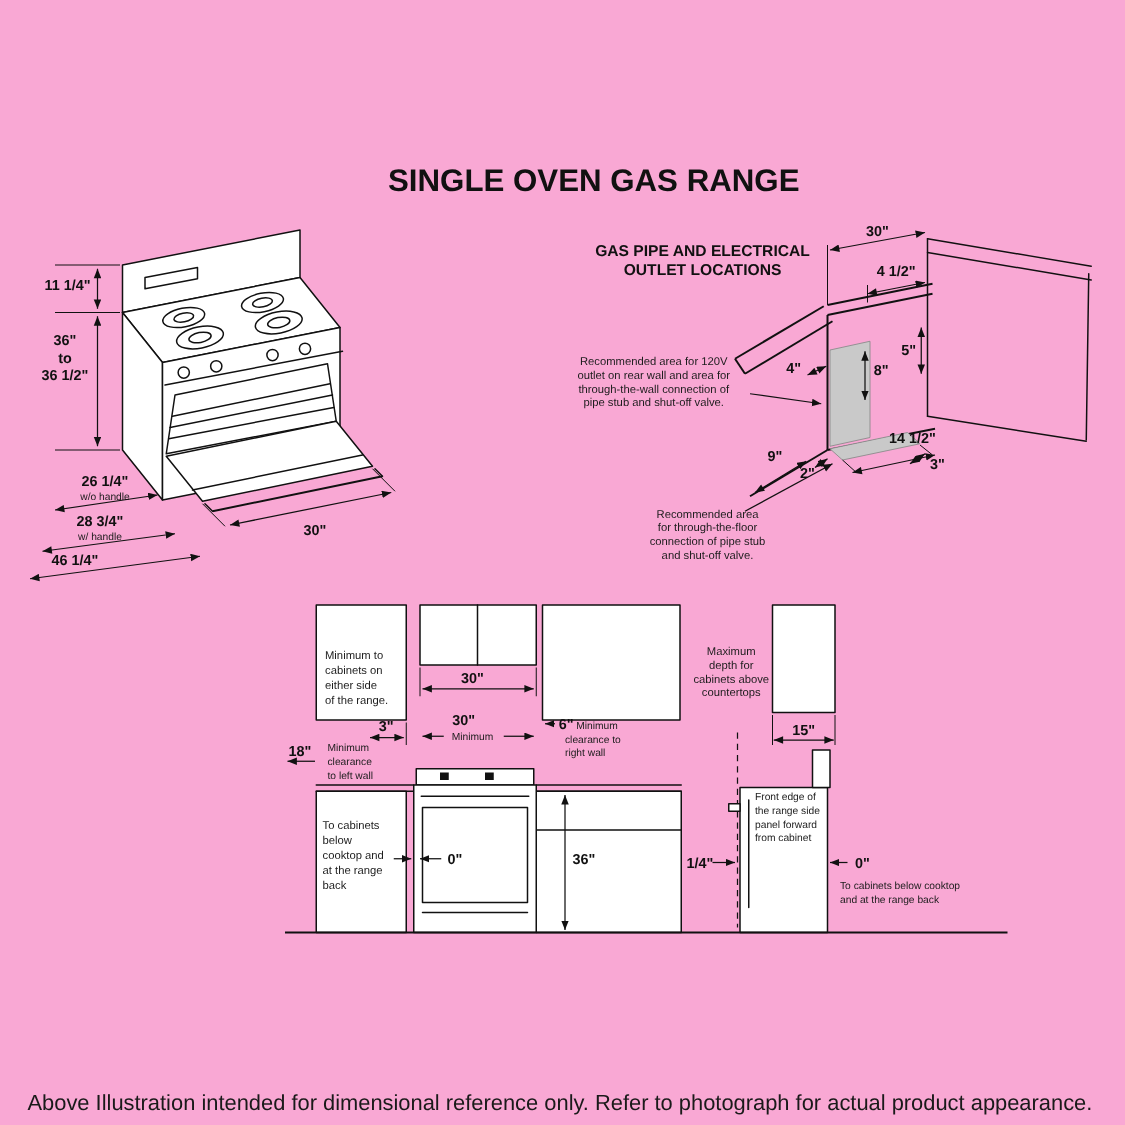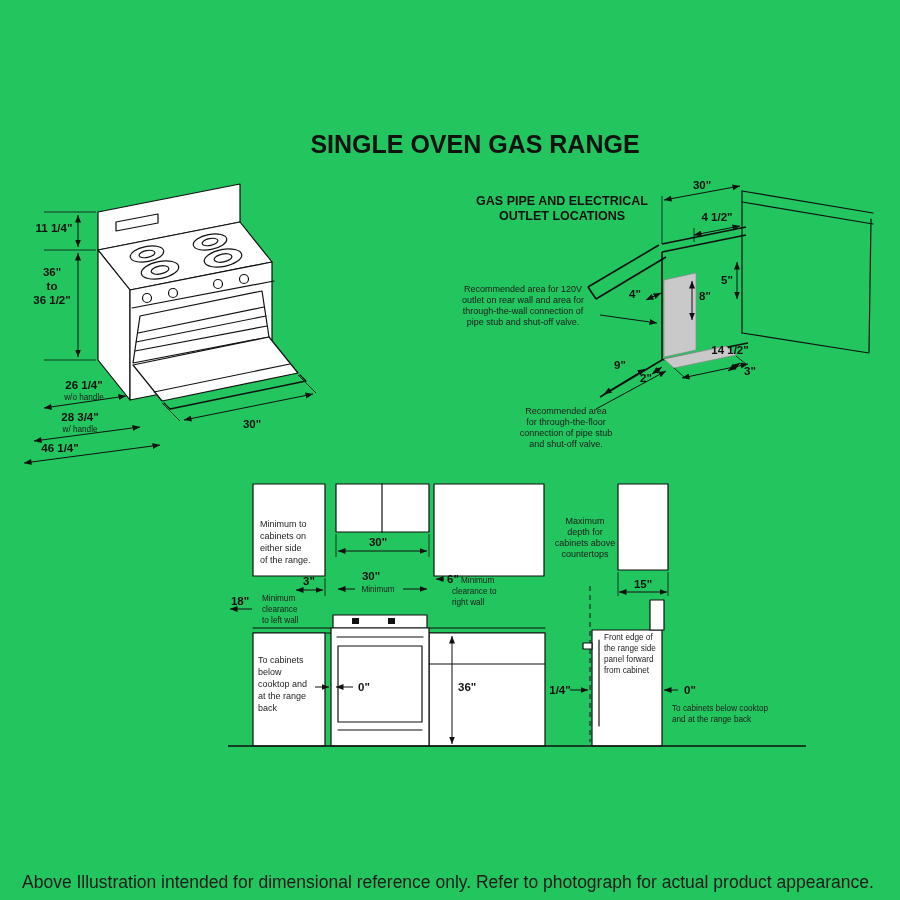--- a/index.html
+++ b/index.html
@@ -1,16 +1,16 @@
 <!DOCTYPE html>
 <html><head>
 <meta charset="utf-8">
 <style>
   html,body{margin:0;padding:0;background:#fff;}
-  .stage{position:relative;width:900px;height:900px;background:#22c55e;overflow:hidden;}
+  .stage{position:relative;width:900px;height:900px;background:#f9a8d4;overflow:hidden;}
   svg{position:absolute;left:0;top:0;}
   text{font-family:"Liberation Sans",sans-serif;fill:#111;}
   .t-title{font-size:25px;font-weight:700;}
   .t-head{font-size:12.5px;font-weight:700;}
   .t-dim{font-size:11.5px;font-weight:700;}
   .t-note{font-size:9px;fill:#1c1c1c;}
   .t-tiny{font-size:8.2px;fill:#1c1c1c;}
   .t-foot{font-size:17.5px;fill:#1a1a1a;}
   .mid{text-anchor:middle;}
   .ln{stroke:#111;stroke-width:1.2;fill:none;stroke-linejoin:round;stroke-linecap:round;}

